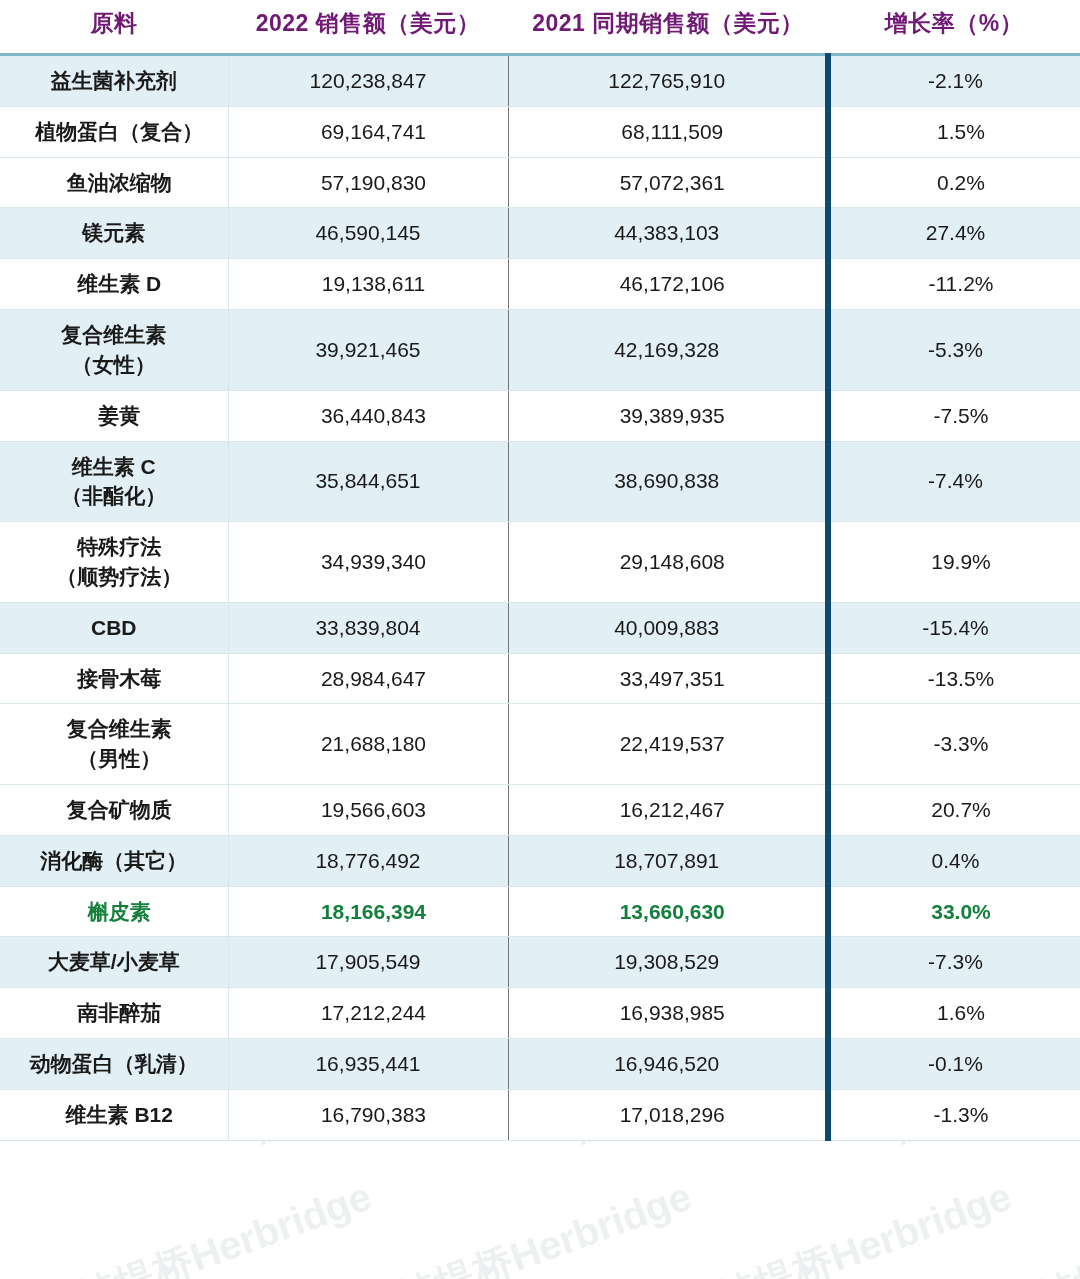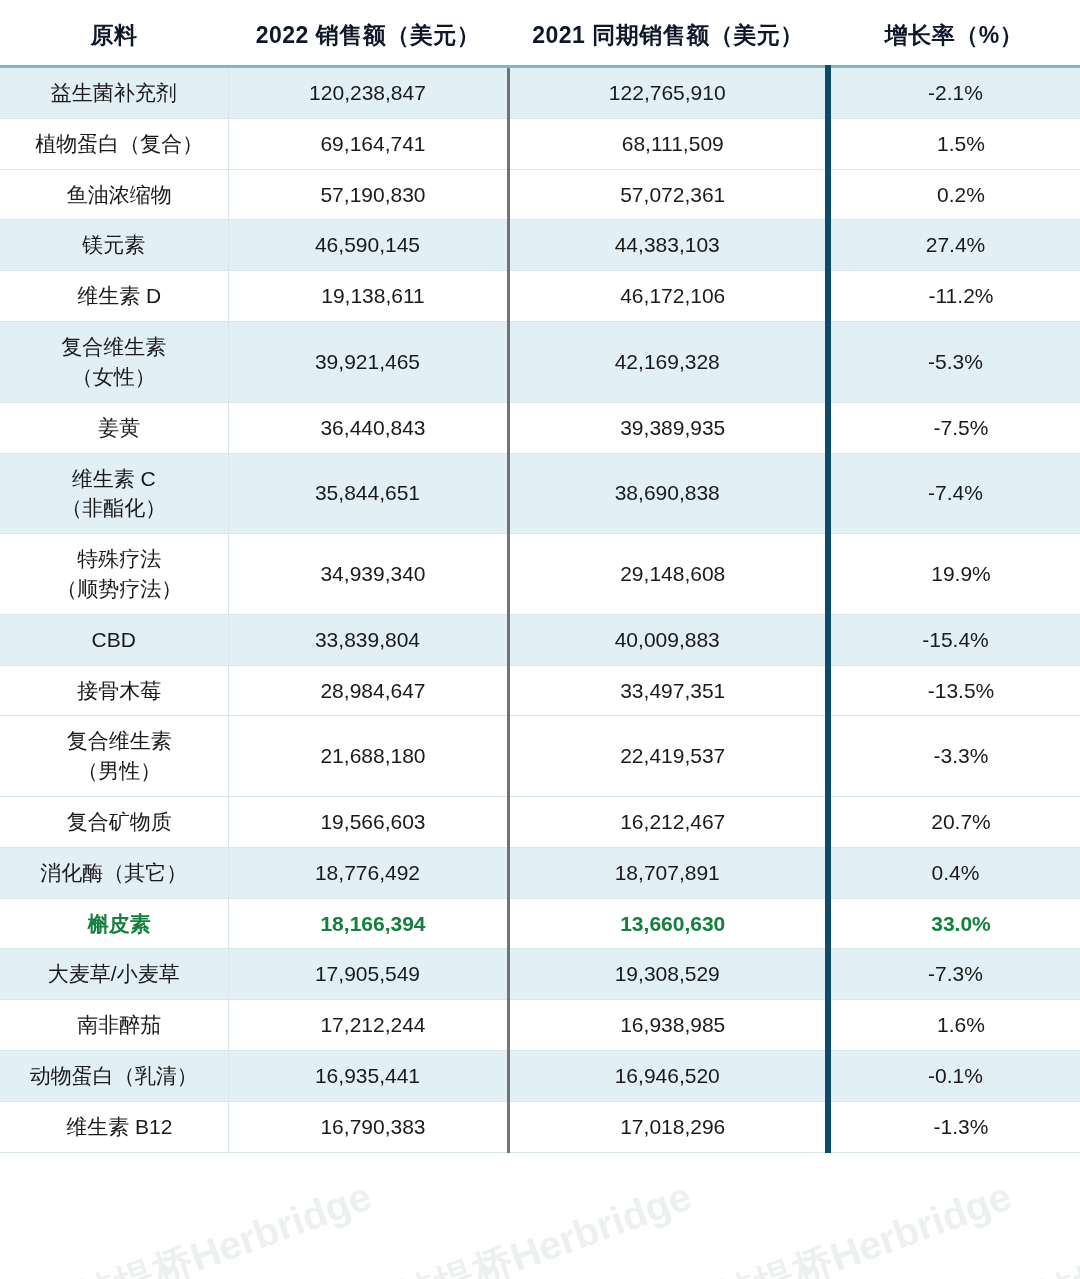--- a/index.html
+++ b/index.html
@@ -30,23 +30,23 @@
   }
 
   table.data-table col.c0 { width: 228px; }
   table.data-table col.c1 { width: 280px; }
   table.data-table col.c2 { width: 320px; }
   table.data-table col.c3 { width: 252px; }
 
   thead th {
     font-size: 23px;
     font-weight: bold;
-    color: #0f172a;
+    color: #701a75;
     background: #ffffff;
-    padding: 20px 6px 14px 6px;
+    padding: 8px 6px 14px 6px;
     text-align: center;
     vertical-align: middle;
     border-bottom: 3px solid #7fb7c9;
     letter-spacing: 0.5px;
   }
 
   tbody td {
     font-size: 21px;
     text-align: center;
     vertical-align: middle;
@@ -58,25 +58,25 @@
 
   tbody tr.shade td {
     background: #e2eff4;
   }
   tbody tr.plain td {
     background: #ffffff;
     padding-left: 17px;
   }
 
   tbody td.name {
-    font-weight: normal;
+    font-weight: bold;
     border-right: 1px solid #d9e6ec;
   }
   tbody td.v2022 {
-    border-right: 3px solid #737373;
+    border-right: 1px solid #737373;
   }
   tbody td.v2021 {
     border-right: 6px solid #0c4a6e;
   }
 
   tbody tr.highlight td {
     color: #15803d;
     font-weight: bold;
   }
 

